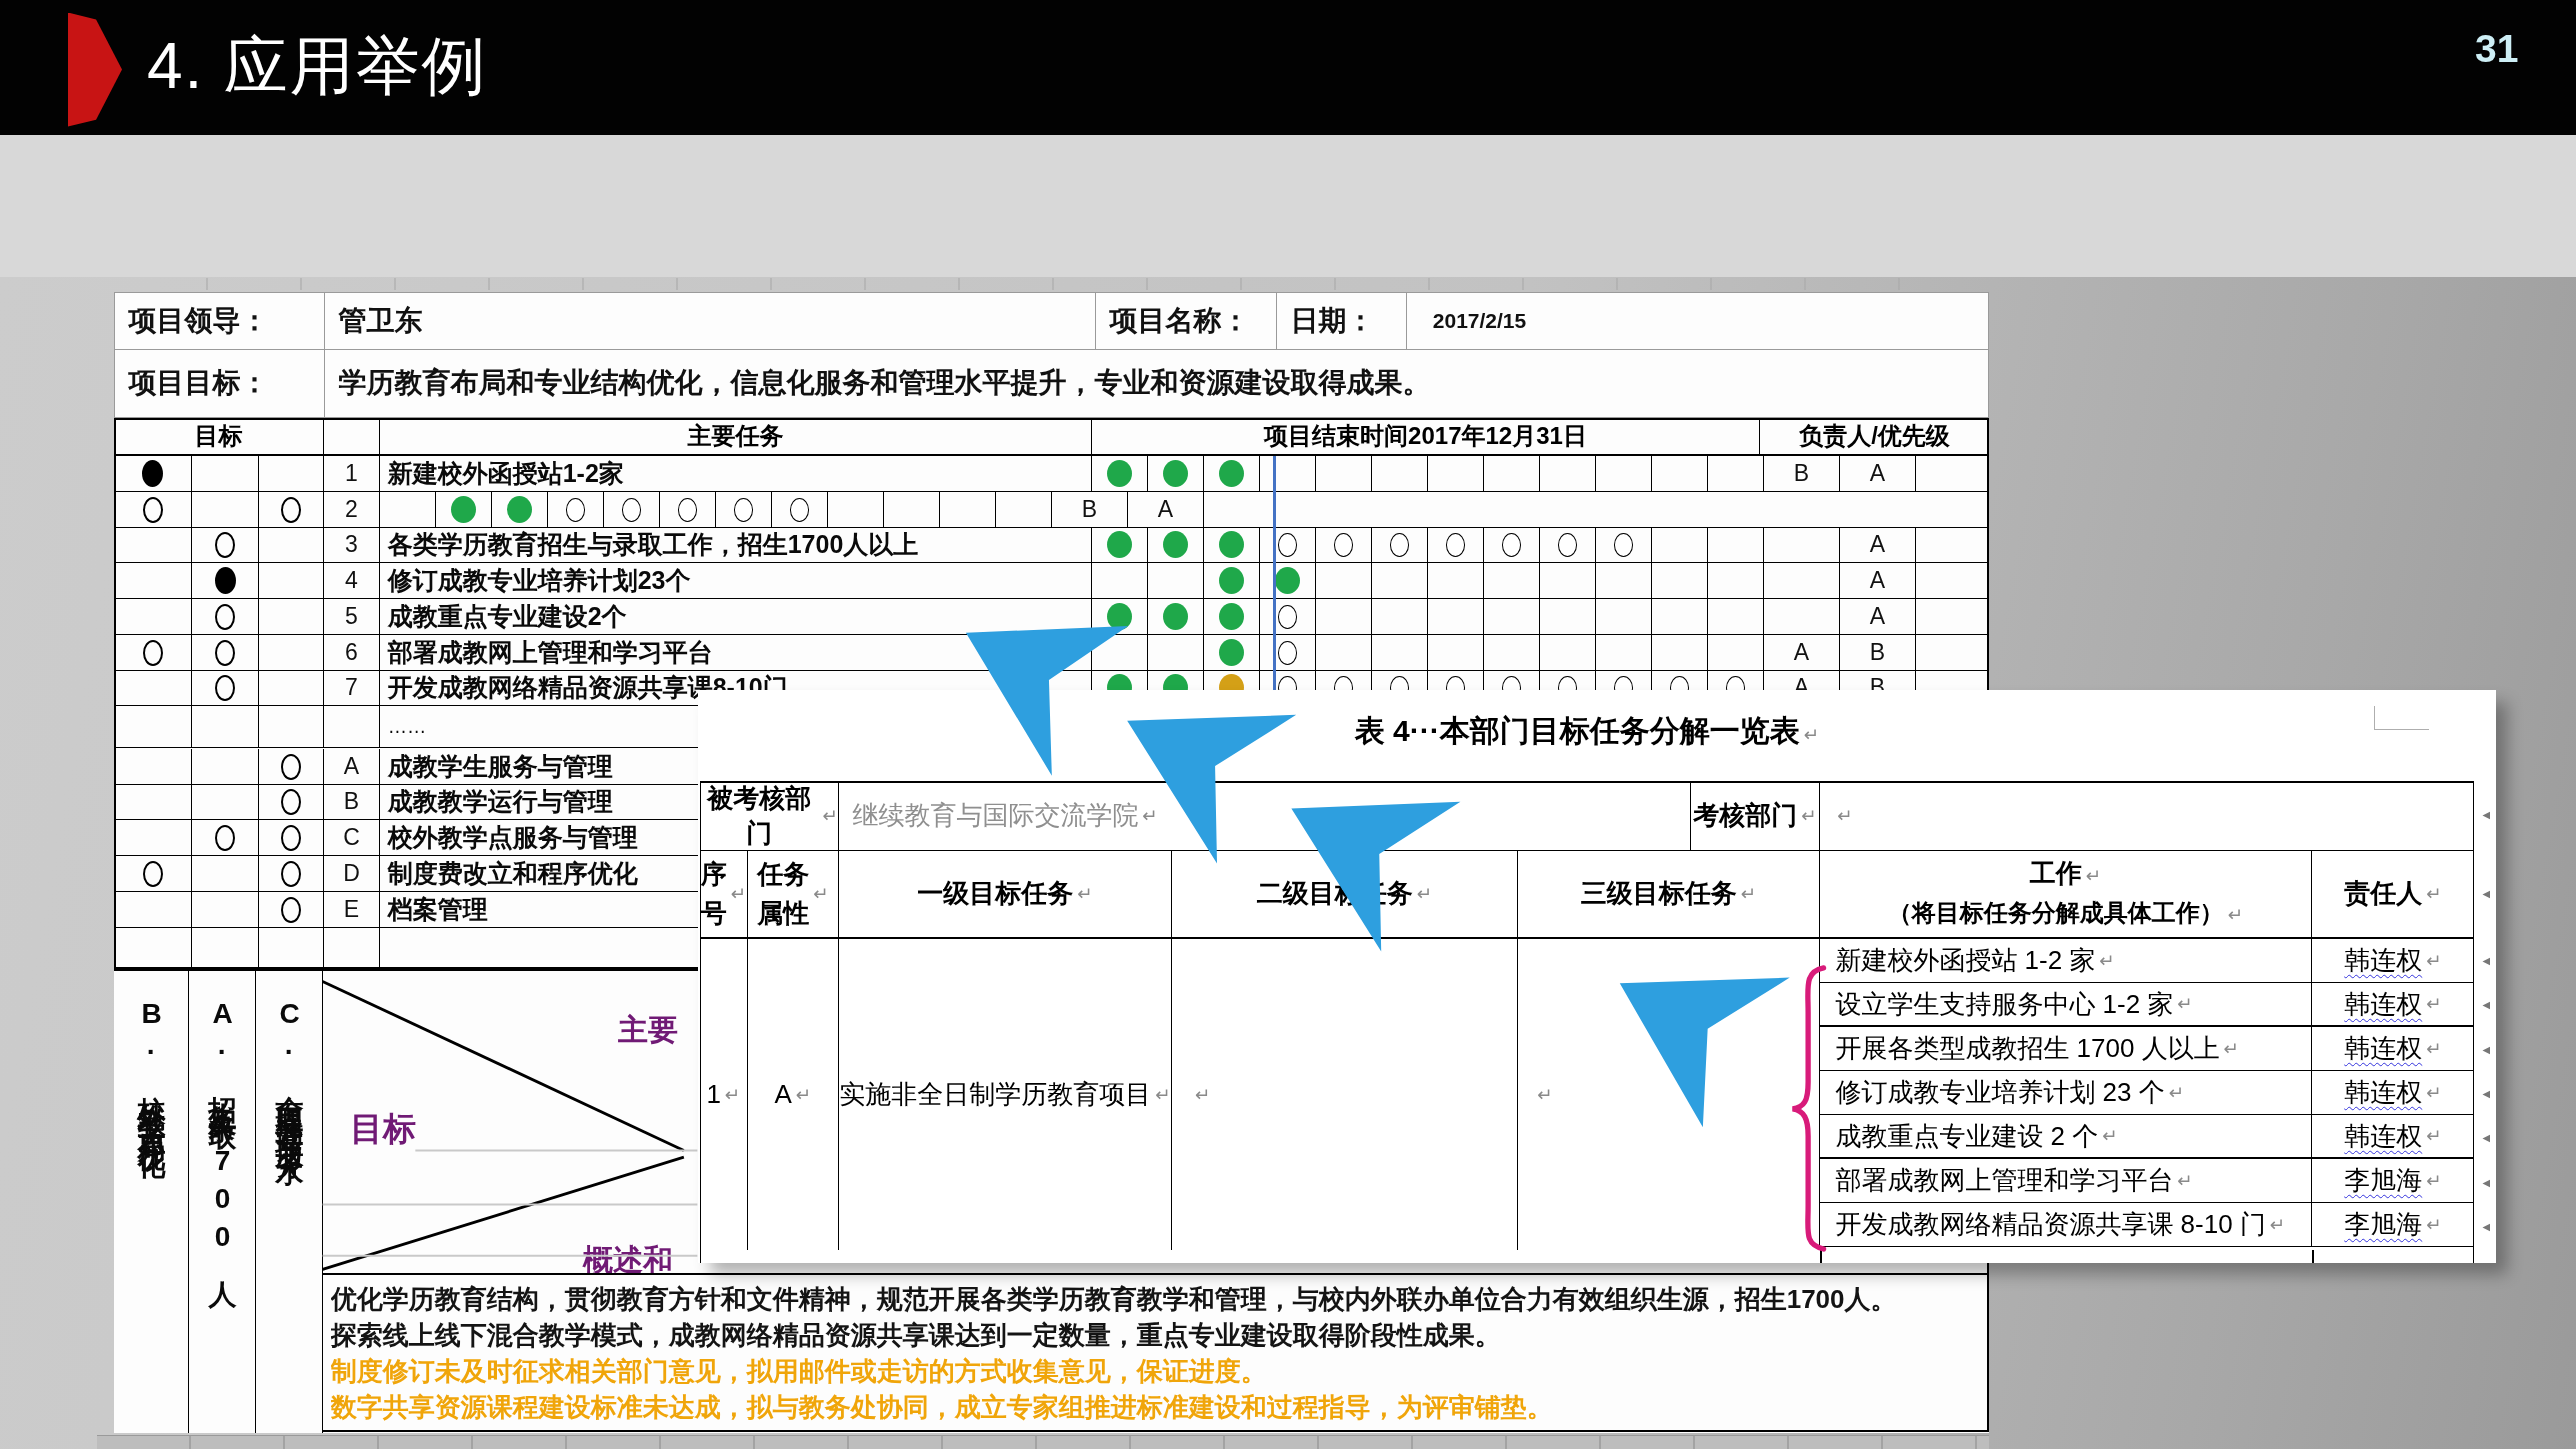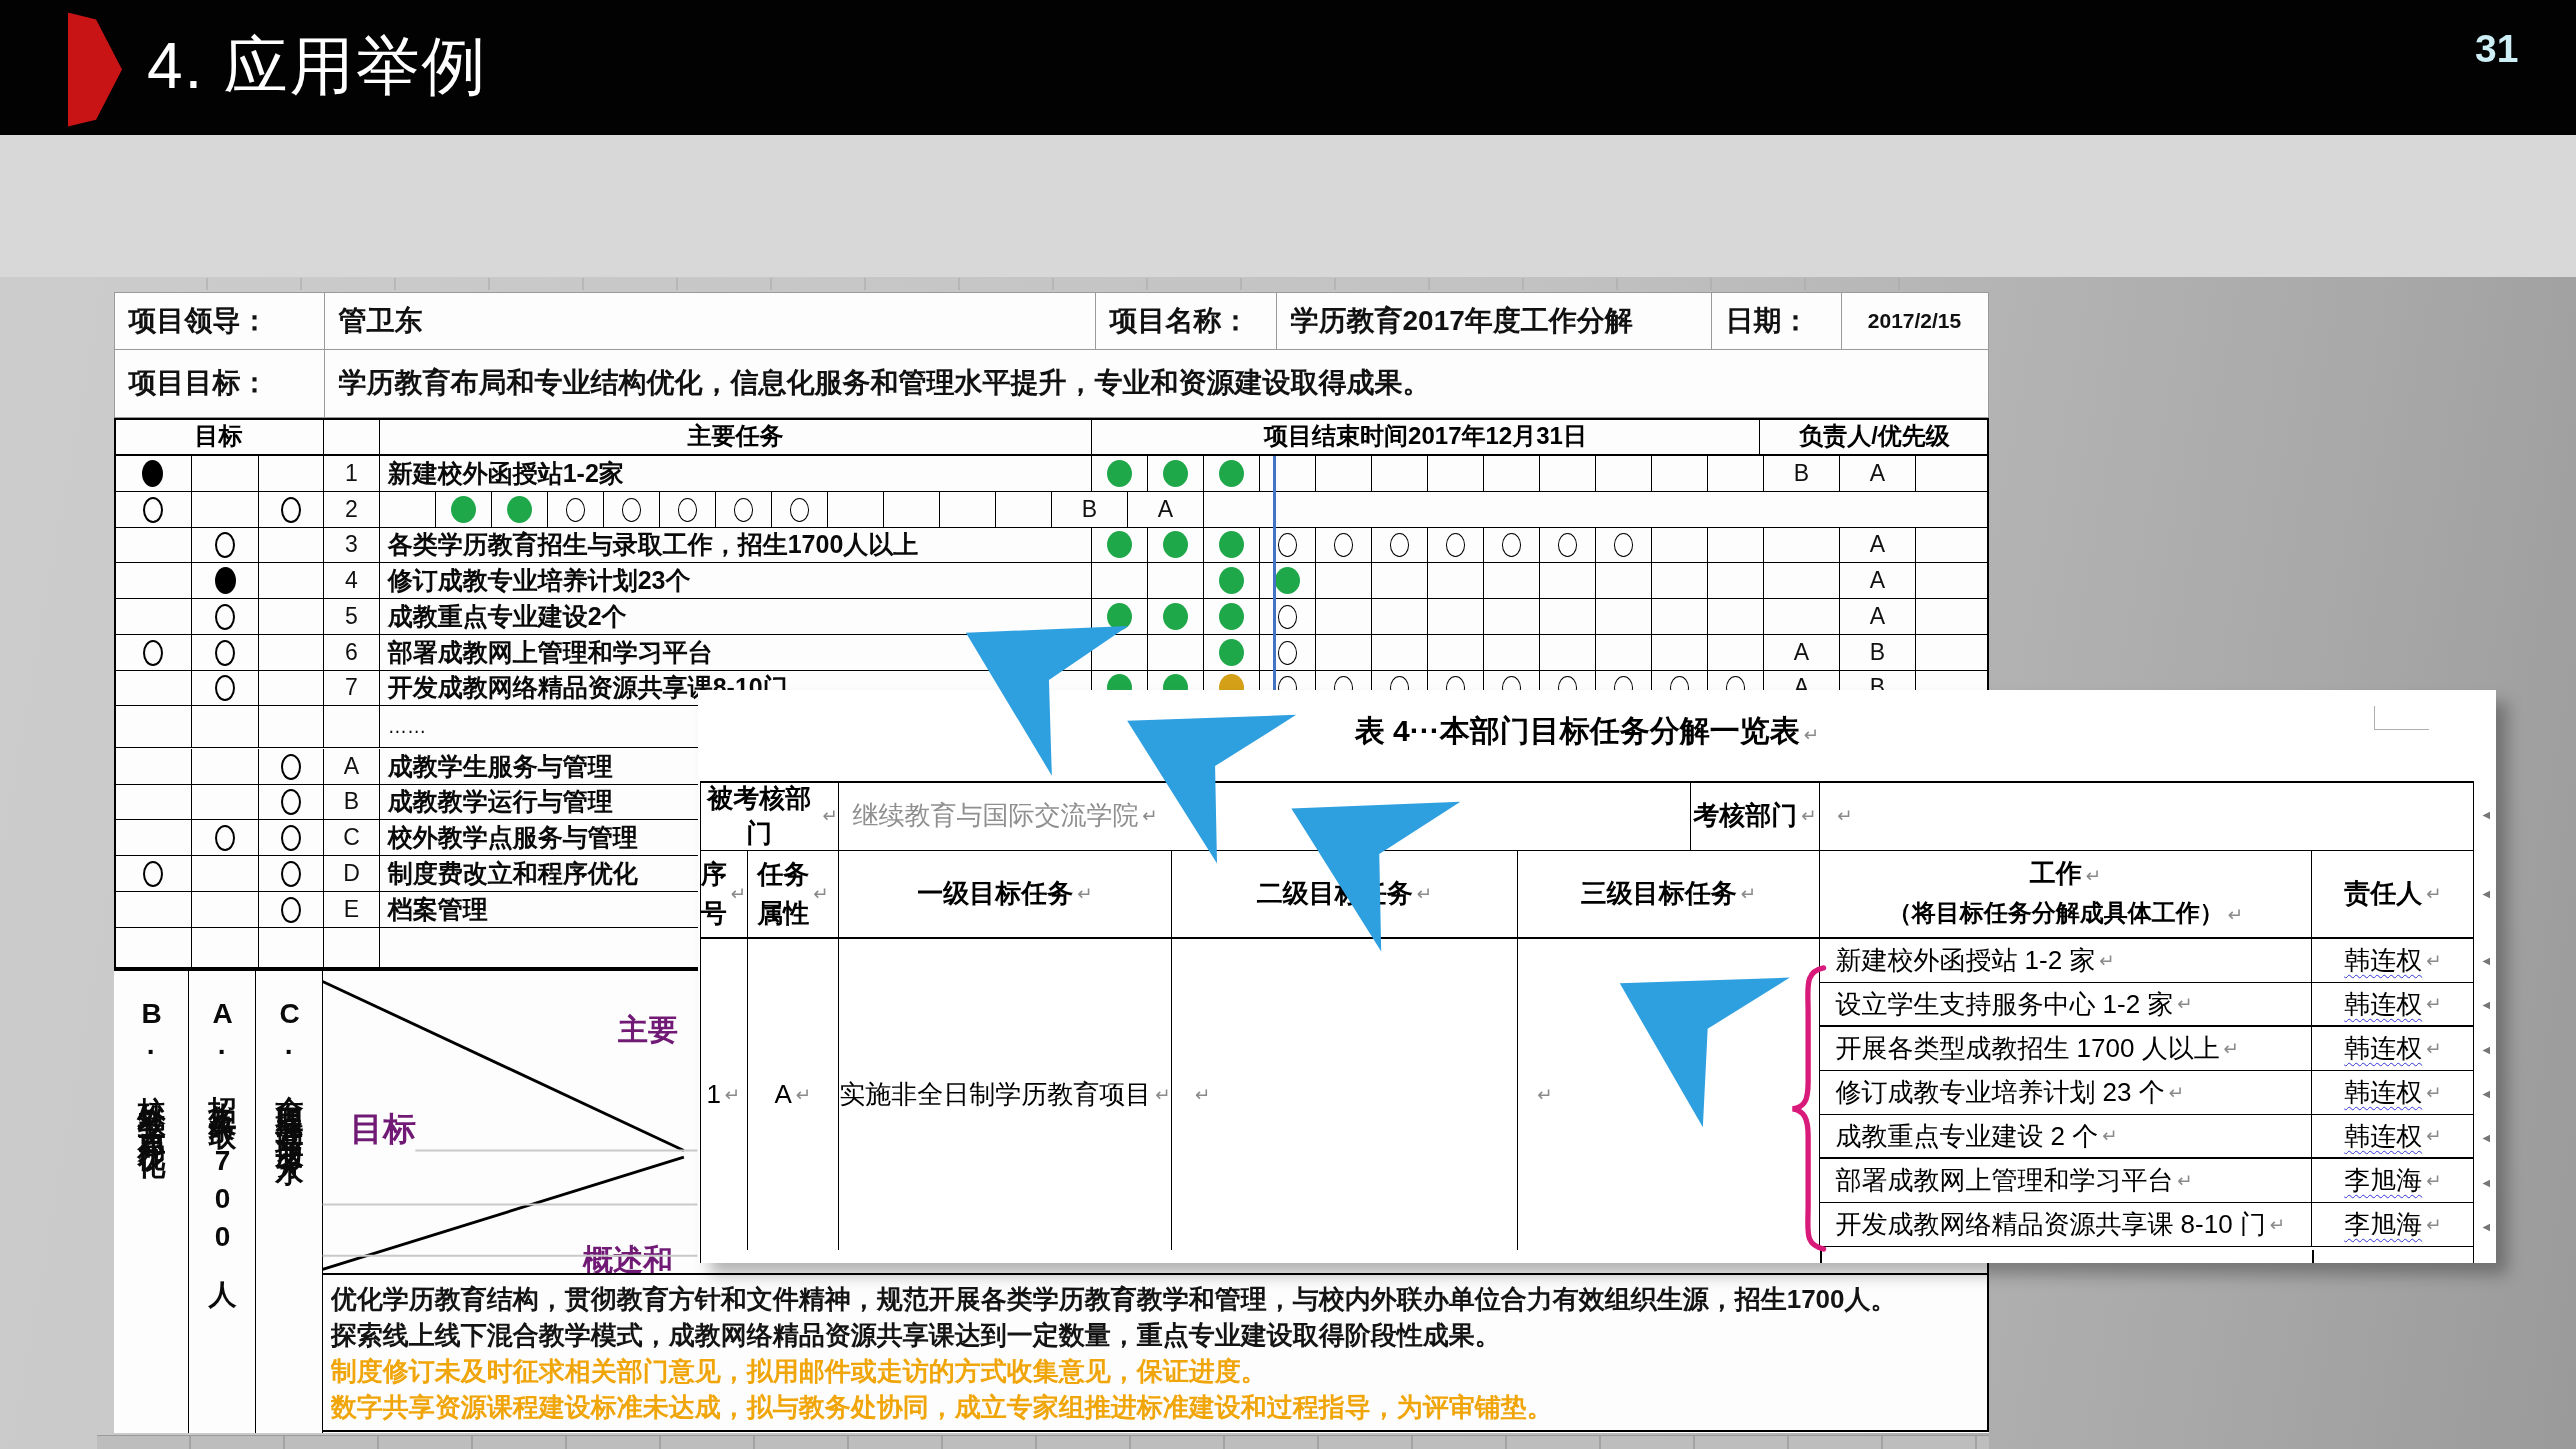--- a/index.html
+++ b/index.html
@@ -120,21 +120,20 @@
   <div class="content-bg"></div>
   <div class="tickstrip"></div>
   <div class="bottomstrip"></div>
 
   <div class="sheet"></div>
 
   <div class="info-row">
     <div class="icell" style="width:210px">项目领导：</div>
     <div class="icell" style="width:771px">管卫东</div>
     <div class="icell" style="width:181px">项目名称：</div>
-    <div class="icell" style="width:435px">学历教育2017年度工作分解</div>
     <div class="icell" style="width:130px">日期：</div>
     <div class="icell date-val last" style="width:145px">2017/2/15</div>
   </div>
 
   <div class="goal-row">
     <div class="icell" style="width:210px">项目目标：</div>
     <div class="icell last" style="width:1661px">学历教育布局和专业结构优化，信息化服务和管理水平提升，专业和资源建设取得成果。</div>
   </div>
 
   <div class="ghead">

